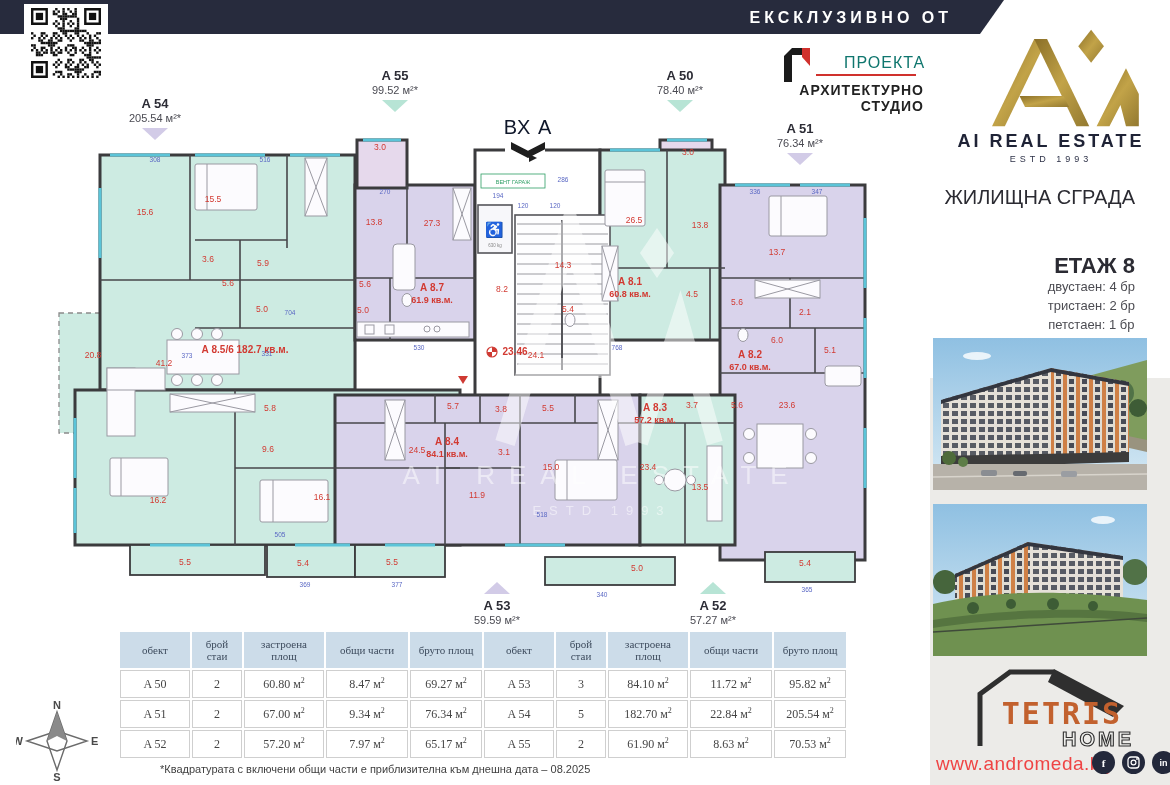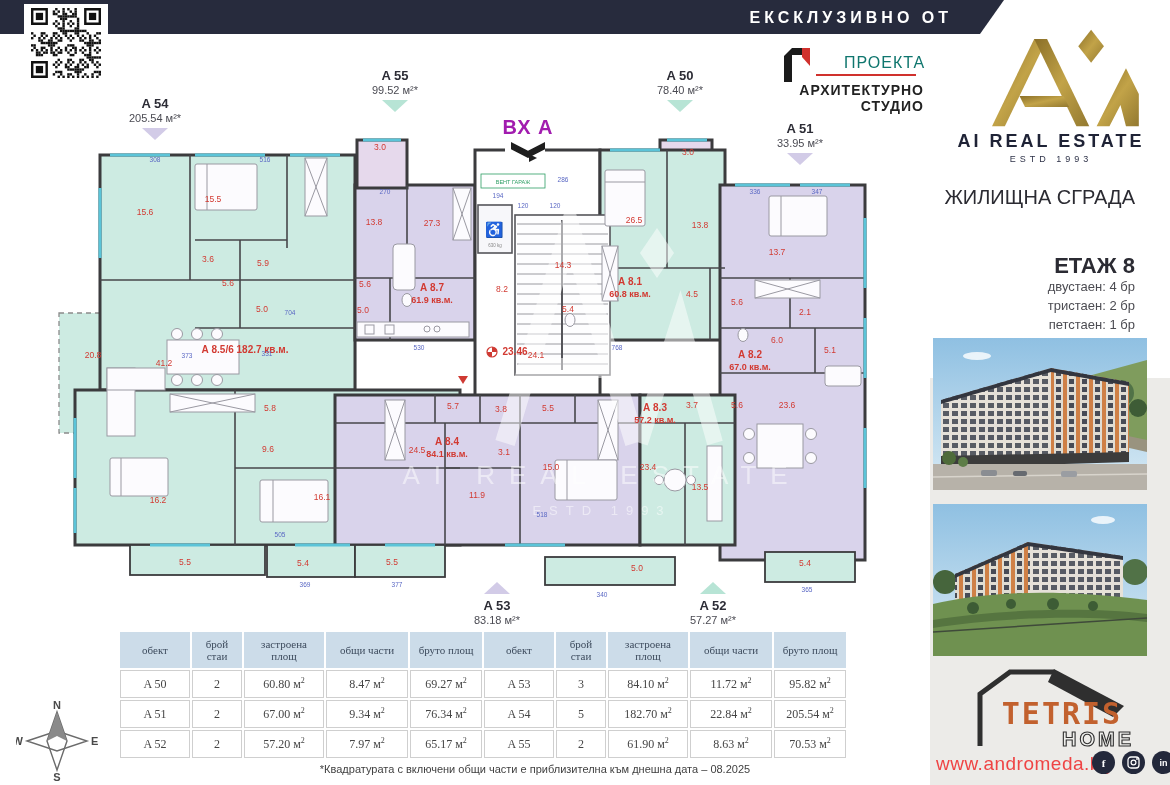--- a/index.html
+++ b/index.html
@@ -19,21 +19,21 @@
   
   .arch{position:absolute;left:782px;top:46px;width:142px;height:56px;}
   .arch .mark{position:absolute;left:0;top:0;width:30px;height:36px;}
   .arch .aname{position:absolute;left:34px;top:8px;font-size:16px;font-weight:normal;color:#0f766e;letter-spacing:1px;margin-left:28px;}
   .arch .aline{position:absolute;left:34px;top:28px;width:100px;height:2px;background:#d0312d;}
   .arch .asub{position:absolute;left:0px;top:36px;width:142px;text-align:right;font-size:14px;
               letter-spacing:1px;color:#222;font-weight:bold;}
 
   
   .vha{position:absolute;left:492px;top:116px;width:72px;text-align:center;z-index:6;}
-  .vha .vlab{font-size:20px;font-weight:bold;color:#a21caf;letter-spacing:1px;}
+  .vha .vlab{font-size:20px;font-weight:normal;color:#0f172a;letter-spacing:1px;}
   .vha .varrow{width:34px;height:16px;margin:3px auto 0;background:#1e1e1e;
       clip-path:polygon(0 0,50% 55%,100% 0,100% 45%,50% 100%,0 45%);}
 
   
   .plan{position:absolute;left:55px;top:128px;width:880px;height:500px;}
   .plan svg{width:100%;height:100%;}
 
   
   .callout{position:absolute;width:110px;margin-left:-55px;text-align:center;z-index:5;}
   .callout .cid{font-size:13px;font-weight:bold;color:#2d2d36;}
@@ -44,37 +44,37 @@
   
   table.apt{position:absolute;top:630px;border-collapse:separate;border-spacing:2px;font-family:Liberation Serif, serif;}
   table.apt th{background:#ccdce9;color:#3c4a5c;font-weight:normal;font-size:11px;
                padding:2px 4px;height:32px;text-align:center;}
   table.apt td{background:#fff;border:1px solid #cfcfcf;font-size:12px;color:#454545;
                text-align:center;height:26px;padding:0 4px;}
   table.apt sup{font-size:8px;}
   #table-left{left:118px;}
   #table-right{left:482px;}
 
-  .footnote{position:absolute;left:160px;top:763px;width:750px;text-align:center;
+  .footnote{position:absolute;left:160px;top:763px;width:750px;text-align:left;
             font-size:11px;color:#3f3f3f;}
 
   
   .compass{position:absolute;left:16px;top:700px;width:82px;height:82px;}
 
   
   .side-panel{position:absolute;left:930px;top:378px;width:240px;height:407px;background:#ecebe8;}
   .gold-logo{position:absolute;left:992px;top:28px;width:156px;height:100px;}
   .brand-name{position:absolute;left:938px;top:131px;width:226px;text-align:center;
               font-size:18px;font-weight:bold;letter-spacing:3px;color:#1f2336;}
   .brand-estd{position:absolute;left:938px;top:154px;width:226px;text-align:center;
               font-size:9px;letter-spacing:4px;color:#2e3248;}
   .bld-type{position:absolute;right:35px;top:186px;font-size:20px;color:#2b2b32;}
   .bld-name{position:absolute;right:35px;top:209px;font-size:23px;font-weight:bold;color:#252530;letter-spacing:1px;}
   .bld-floor{position:absolute;right:35px;top:253px;font-size:22px;font-weight:bold;color:#2b2b33;}
-  .bld-units{position:absolute;right:35px;top:277px;text-align:right;font-size:13px;color:#4c4c52;line-height:19px;}
+  .bld-units{position:absolute;right:35px;top:277px;text-align:center;font-size:13px;color:#4c4c52;line-height:19px;}
   .photo{position:absolute;width:214px;height:152px;}
   #photo1{left:933px;top:338px;}
   #photo2{left:933px;top:504px;}
   .tetris-logo{position:absolute;left:958px;top:660px;width:212px;height:92px;}
   .website{position:absolute;left:936px;top:753px;width:160px;font-size:19px;color:#ef4444;letter-spacing:.5px;}
   .socials{position:absolute;left:1092px;top:751px;display:flex;gap:7px;}
   .soc{width:23px;height:23px;border-radius:50%;background:#23283b;display:flex;
        align-items:center;justify-content:center;}
   .soc svg{width:13px;height:13px;}
 </style>
@@ -662,27 +662,27 @@
         <div class="carea">99.52 м²*</div>
         <div class="tri down" style="border-top: 12px solid rgb(183, 228, 213);"></div>
       </div>
       <div class="callout" style="left: 680px; top: 68px;">
         <div class="cid">A 50</div>
         <div class="carea">78.40 м²*</div>
         <div class="tri down" style="border-top: 12px solid rgb(183, 228, 213);"></div>
       </div>
       <div class="callout" style="left: 800px; top: 121px;">
         <div class="cid">A 51</div>
-        <div class="carea">33.95 м²*</div>
+        <div class="carea">76.34 м²*</div>
         <div class="tri down" style="border-top: 12px solid rgb(210, 203, 231);"></div>
       </div>
       <div class="callout" style="left: 497px; top: 582px;">
         <div class="tri up" style="border-bottom: 12px solid rgb(210, 203, 231);"></div>
         <div class="cid">A 53</div>
-        <div class="carea">83.18 м²*</div>
+        <div class="carea">59.59 м²*</div>
       </div>
       <div class="callout" style="left: 713px; top: 582px;">
         <div class="tri up" style="border-bottom: 12px solid rgb(183, 228, 213);"></div>
         <div class="cid">A 52</div>
         <div class="carea">57.27 м²*</div>
       </div>
     </div>
 
   <table class="apt" id="table-left">
       <colgroup>

